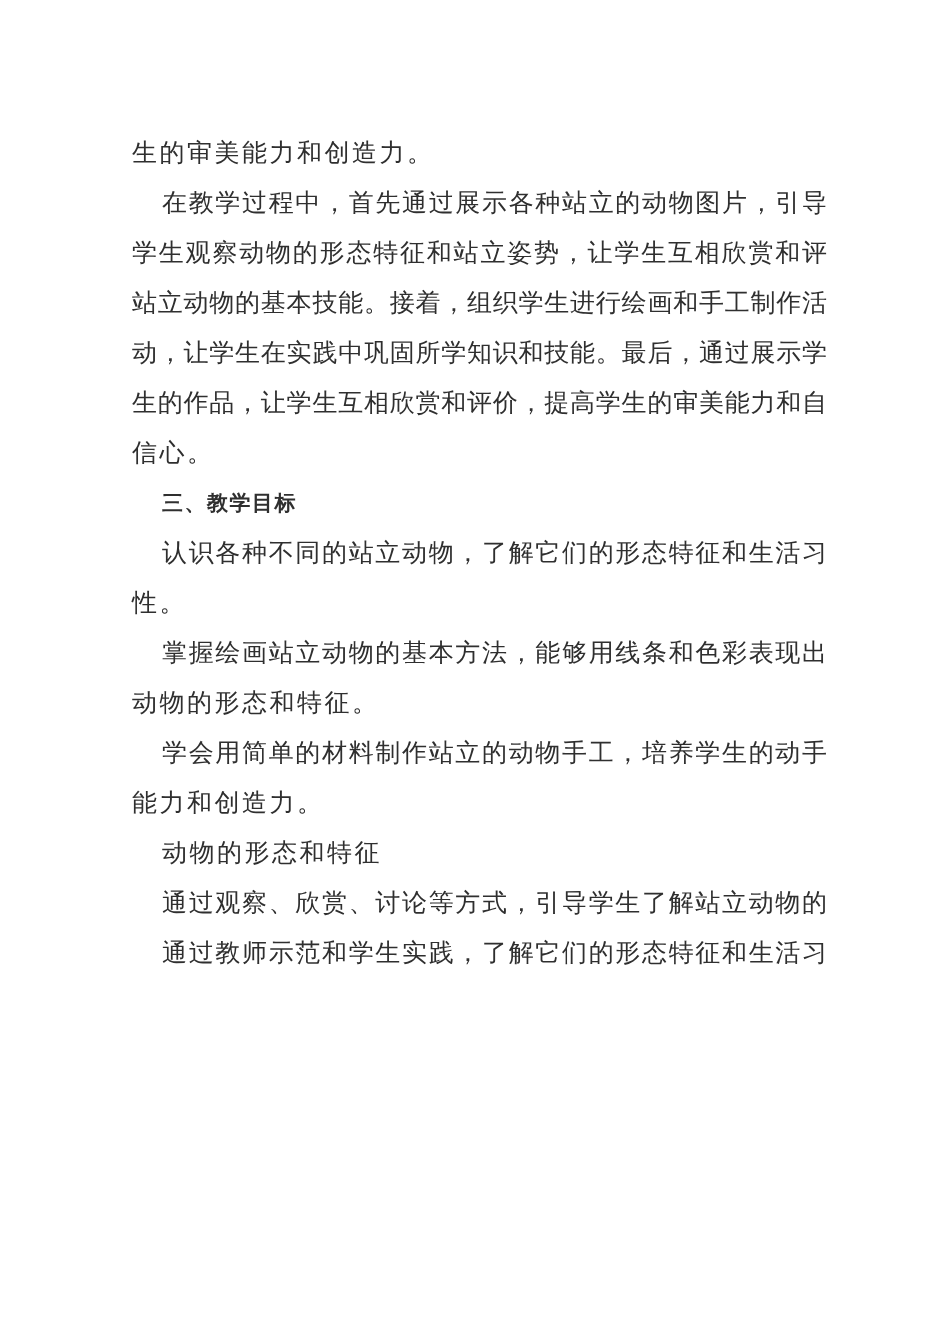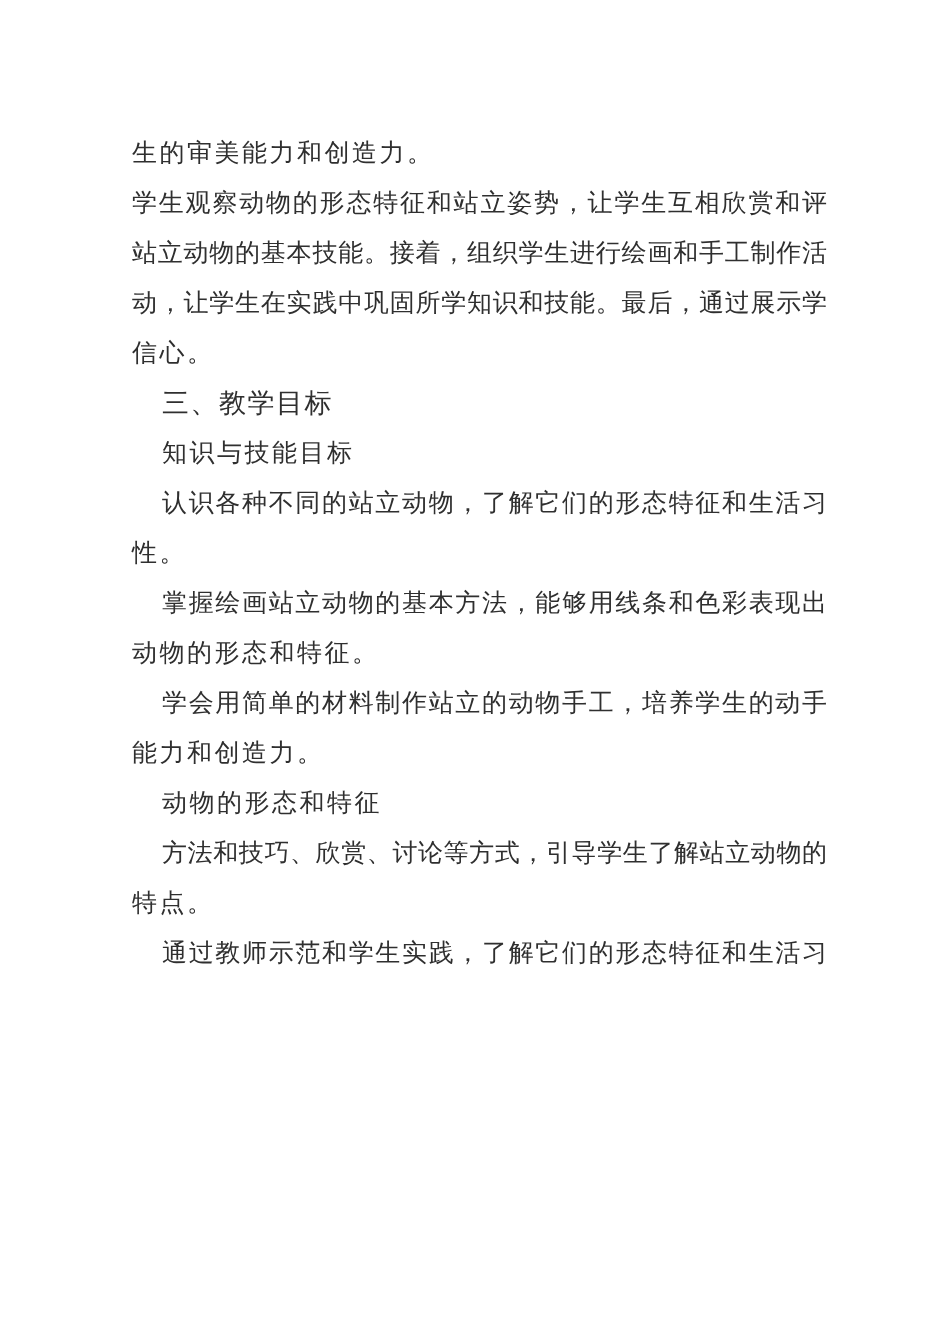--- a/index.html
+++ b/index.html
@@ -34,41 +34,41 @@
     white-space: normal;
     text-align: justify;
     text-align-last: justify;
     text-justify: inter-character;
     overflow: hidden;
   }
   .line.indent {
     padding-left: 30px;
   }
   .line.bold {
-    font-weight: normal;
+    font-weight: bold;
     letter-spacing: 1.5px;
-    font-size: 27px;
+    font-size: 21px;
   }
 </style>
 </head>
 <body>
 
 <div class="page">
   <div class="text-column">
       <div class="line">生的审美能力和创造力。</div>
+      <div class="line indent fill">在教学过程中，首先通过展示各种站立的动物图片，引导</div>
       <div class="line fill">学生观察动物的形态特征和站立姿势，让学生互相欣赏和评价。</div>
       <div class="line fill">站立动物的基本技能。接着，组织学生进行绘画和手工制作活</div>
       <div class="line fill">动，让学生在实践中巩固所学知识和技能。最后，通过展示学</div>
+      <div class="line fill">生的作品，让学生互相欣赏和评价，提高学生的审美能力和自</div>
       <div class="line">信心。</div>
       <div class="line indent bold">三、教学目标</div>
-      <div class="line indent">知识与技能目标</div>
       <div class="line indent fill">认识各种不同的站立动物，了解它们的形态特征和生活习</div>
       <div class="line">性。</div>
       <div class="line indent fill">掌握绘画站立动物的基本方法，能够用线条和色彩表现出</div>
       <div class="line">动物的形态和特征。</div>
       <div class="line indent fill">学会用简单的材料制作站立的动物手工，培养学生的动手</div>
       <div class="line">能力和创造力。</div>
       <div class="line indent">动物的形态和特征</div>
-      <div class="line indent fill">方法和技巧、欣赏、讨论等方式，引导学生了解站立动物的</div>
-      <div class="line">特点。</div>
+      <div class="line indent fill">通过观察、欣赏、讨论等方式，引导学生了解站立动物的</div>
       <div class="line indent fill">通过教师示范和学生实践，了解它们的形态特征和生活习</div>
     </div>
 </div>
 
 </body></html>

